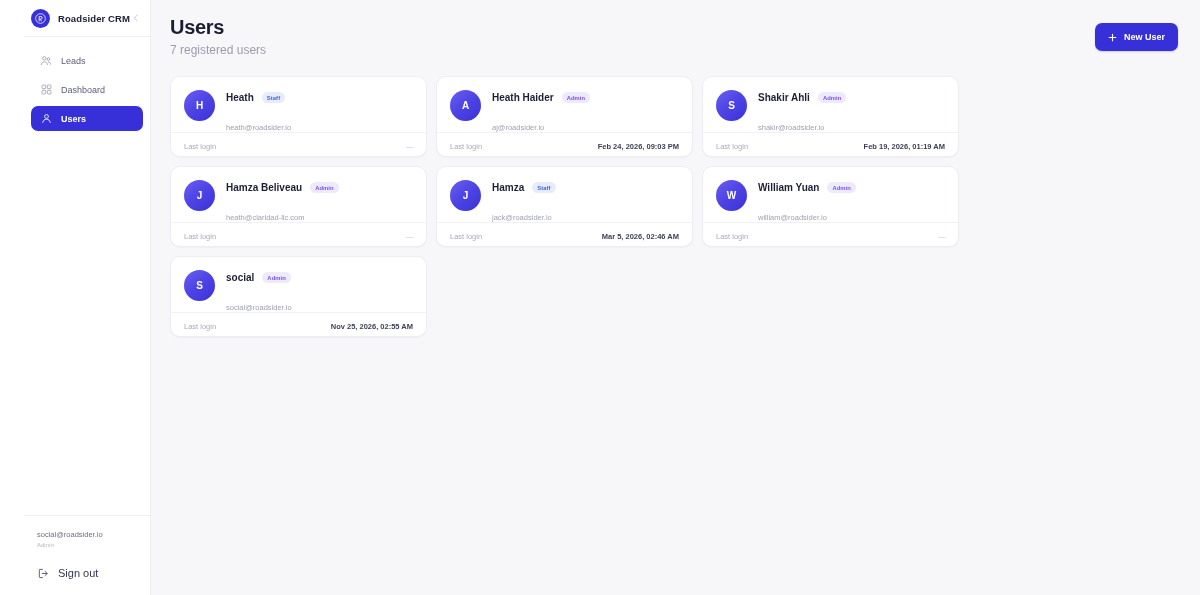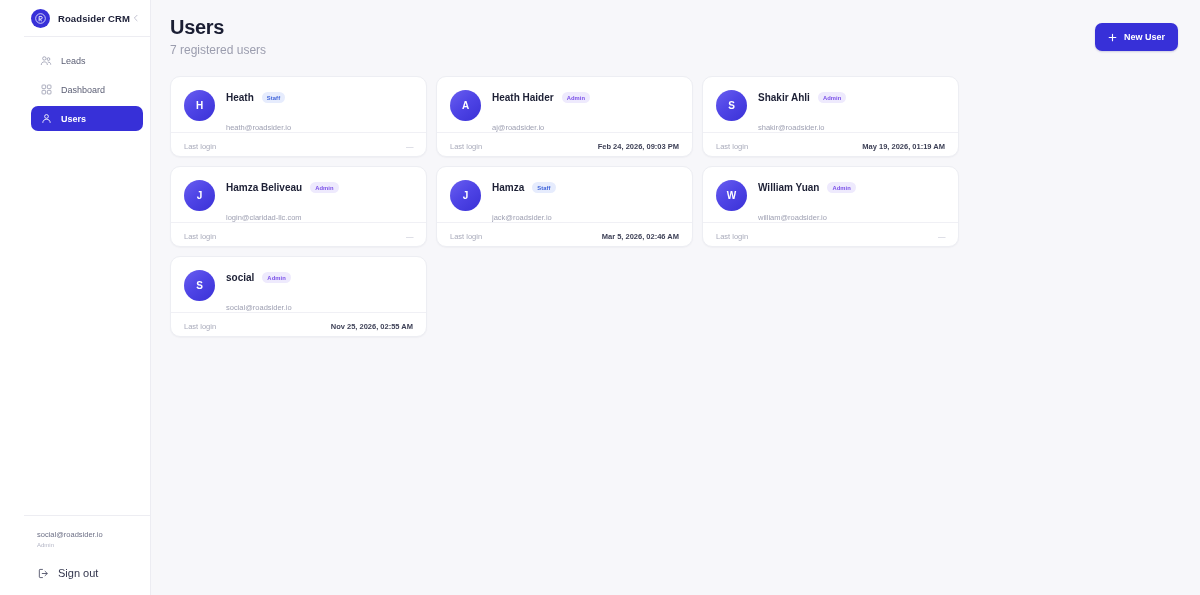--- a/index.html
+++ b/index.html
@@ -384,32 +384,32 @@
             <div class="ident">
               <div class="name-row">
                 <span class="user-name">Shakir Ahli</span>
                 <span class="badge admin">Admin</span>
               </div>
               <div class="user-email">shakir@roadsider.io</div>
             </div>
           </div>
           <div class="card-foot">
             <span class="foot-label">Last login</span>
-            <span class="foot-value">May 19, 2026, 01:19 AM</span>
+            <span class="foot-value">Feb 19, 2026, 01:19 AM</span>
           </div>
         </div>
         <div class="user-card">
           <div class="card-top">
             <div class="avatar">J</div>
             <div class="ident">
               <div class="name-row">
                 <span class="user-name">Hamza Beliveau</span>
                 <span class="badge admin">Admin</span>
               </div>
-              <div class="user-email">login@claridad-llc.com</div>
+              <div class="user-email">heath@claridad-llc.com</div>
             </div>
           </div>
           <div class="card-foot">
             <span class="foot-label">Last login</span>
             <span class="foot-value empty">—</span>
           </div>
         </div>
         <div class="user-card">
           <div class="card-top">
             <div class="avatar">J</div>

